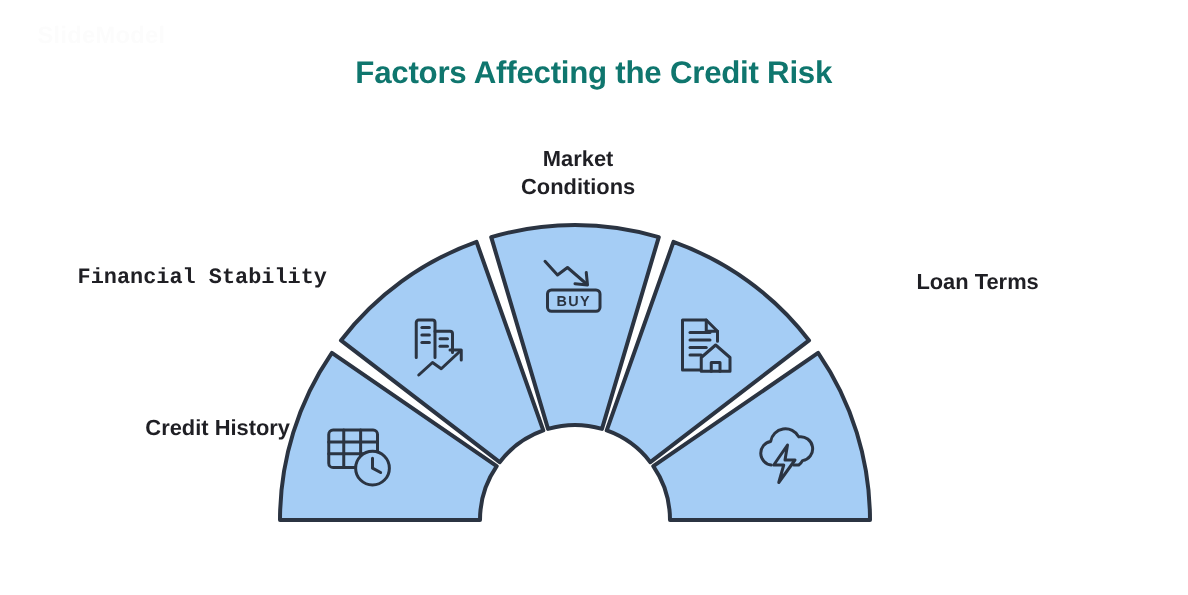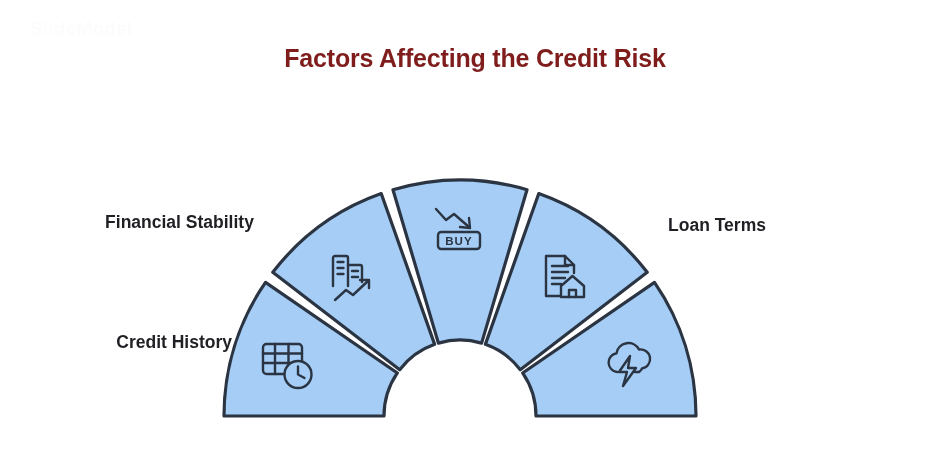--- a/index.html
+++ b/index.html
@@ -30,39 +30,39 @@
     user-select: none;
   }
   .page-title {
     position: absolute;
     left: 0;
     top: 44px;
     width: 950px;
     text-align: center;
     font-size: 25px;
     font-weight: 700;
-    color: #7f1d1d;
+    color: #0f766e;
     letter-spacing: -0.2px;
   }
   .diagram-svg {
     position: absolute;
     left: 0;
     top: 0;
   }
   .seg-label {
     position: absolute;
     font-size: 17.5px;
     font-weight: 700;
     color: #1f1f24;
     line-height: 1.28;
     white-space: pre-line;
   }
   .lbl-market       { left: 380px; top: 116px; width: 165px; text-align: center; }
-  .lbl-financial    { left: 62px;  top: 211px; width: 235px; text-align: center; }
-  .lbl-loan         { left: 617px; top: 214px; width: 200px; text-align: center; }
+  .lbl-financial    { left: 62px;  top: 211px; width: 235px; text-align: left; font-family: Liberation Mono, monospace; }
+  .lbl-loan         { left: 631px; top: 214px; width: 200px; text-align: right; }
   .lbl-credit       { left: 45px;  top: 331px; width: 187px; text-align: right; }
   .lbl-external     { left: 700px; top: 332px; width: 220px; text-align: left; }
 </style>
 </head>
 <body>
 
 <div id="stage">
 
   <div class="watermark">SlideModel</div>
 
@@ -130,17 +130,19 @@
                  A9.5 9.5 0 0 1 35 30 L31 30"></path>
         <polygon points="26,14 15,30 23,30 19,44 32,26 24,26" fill="#A5CDF5"></polygon>
       </g>
     </g>
   </svg>
 
   <div class="seg-label lbl-credit">Credit History</div>
 
   <div class="seg-label lbl-financial">Financial Stability</div>
 
+  <div class="seg-label lbl-market">Market
+Conditions</div>
 
   <div class="seg-label lbl-loan">Loan Terms</div>
 
 
 </div>
 
 </body></html>

